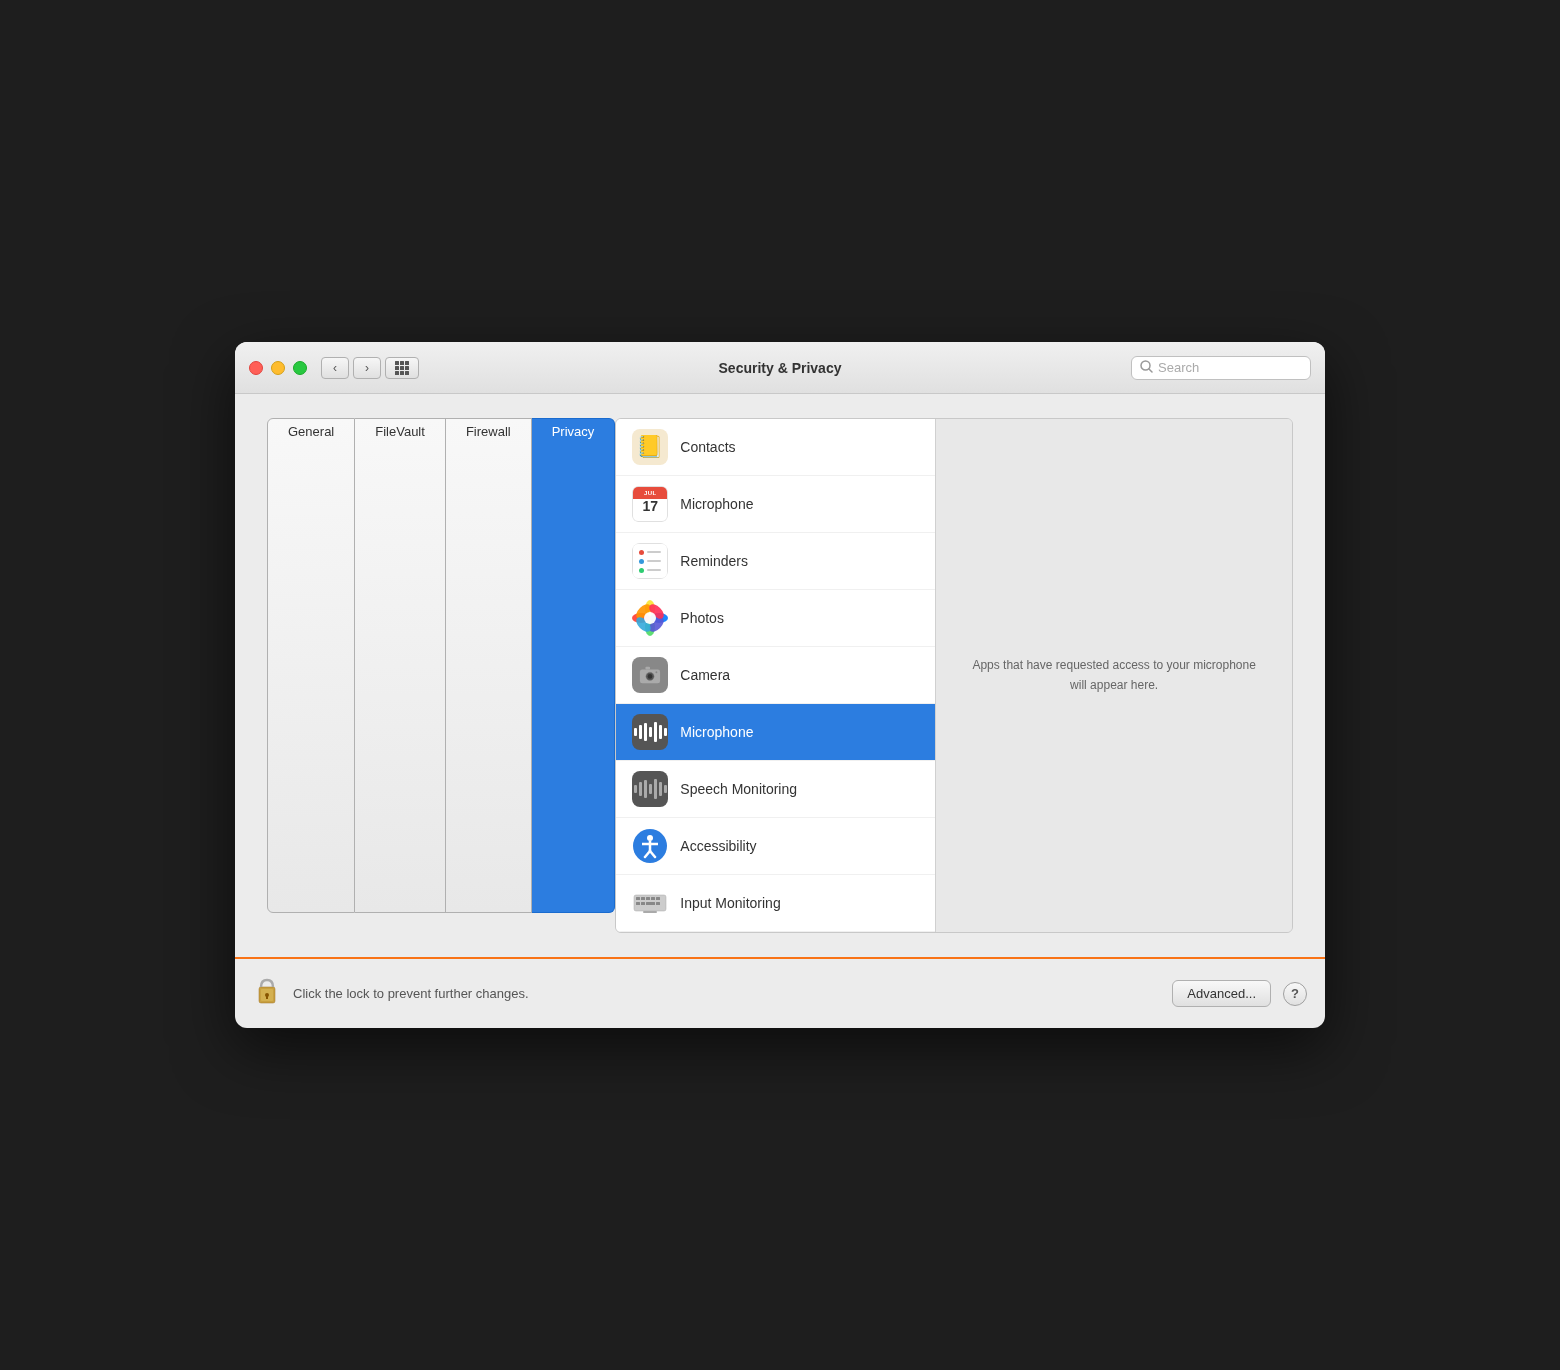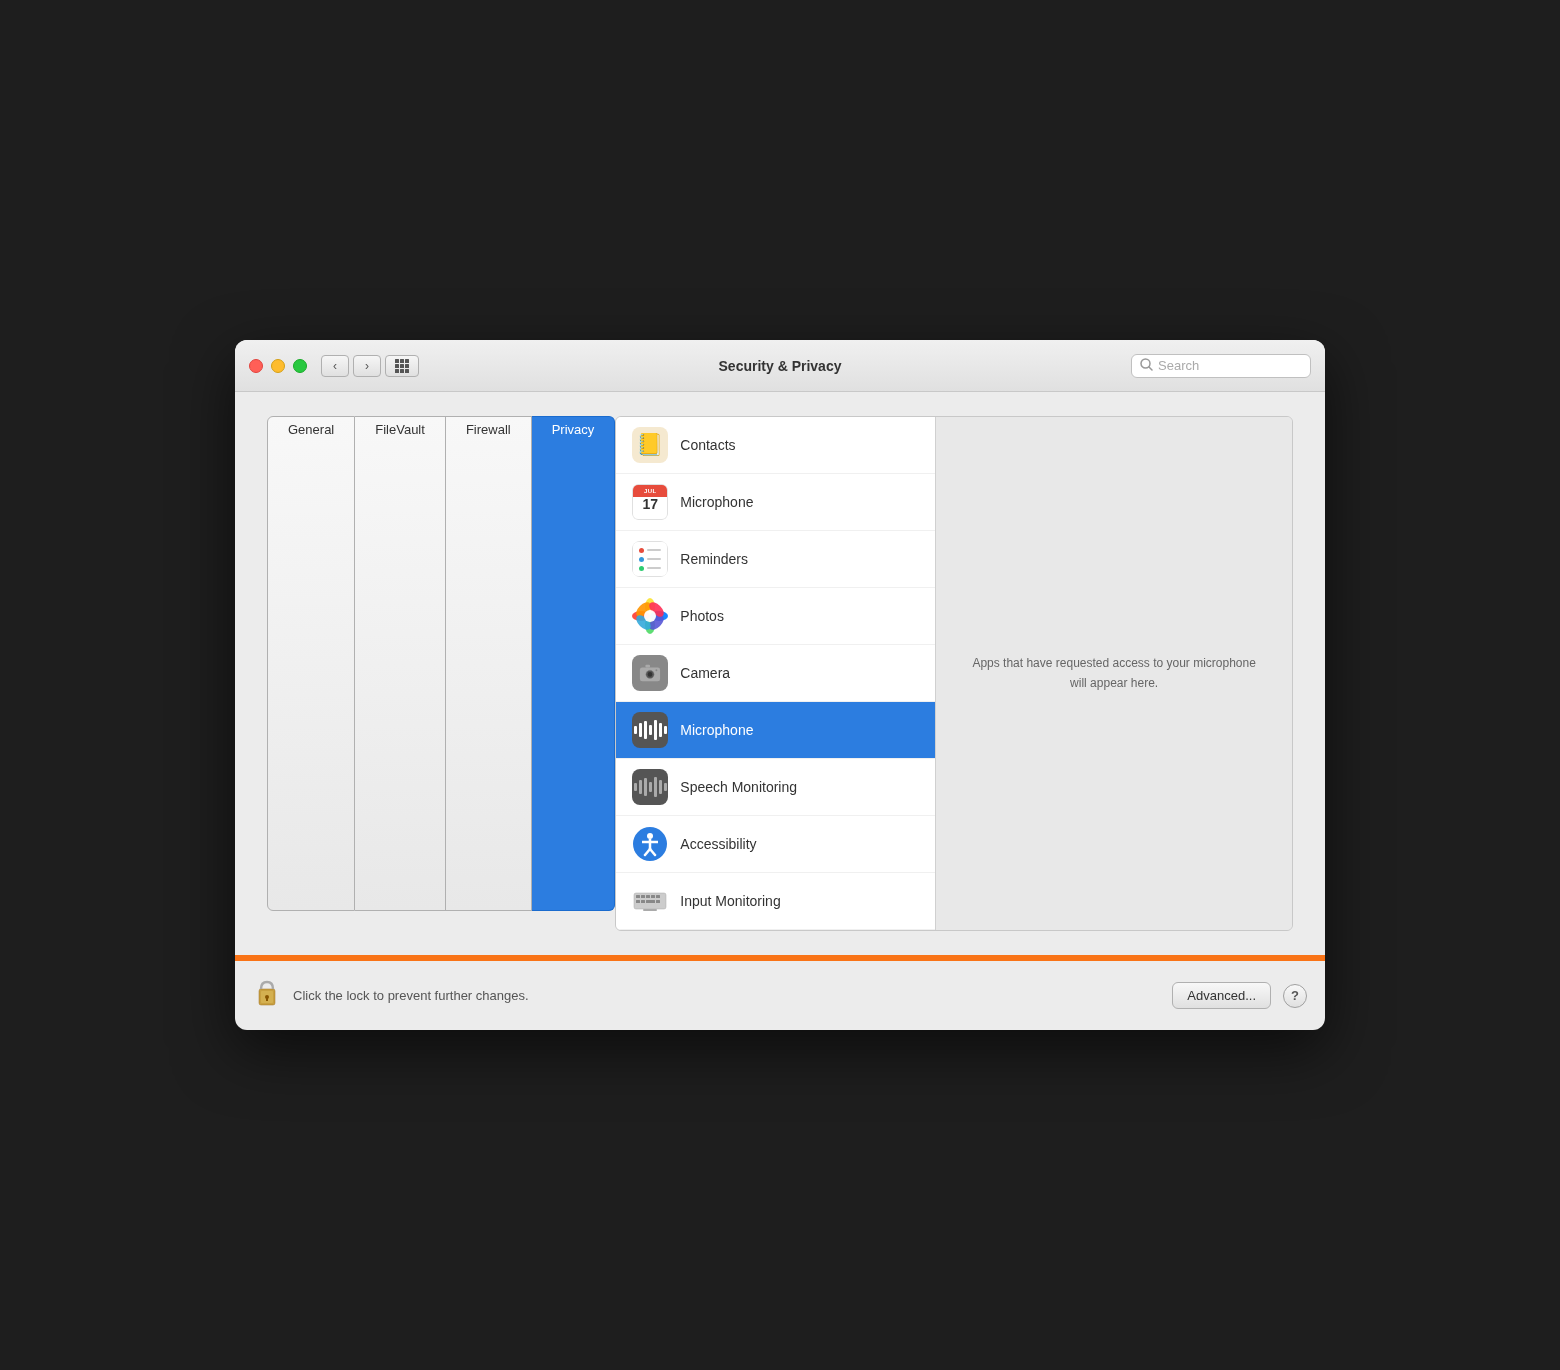--- a/index.html
+++ b/index.html
@@ -241,21 +241,21 @@
       line-height: 1.6;
       max-width: 300px;
     }
 
     
     .bottom-bar {
       display: flex;
       align-items: center;
       padding: 14px 18px;
       gap: 12px;
-      border-top: 6px solid #f97316;
+      border-top: 2px solid #f97316;
       flex-shrink: 0;
     }
 
     .lock-icon {
       font-size: 28px;
       cursor: pointer;
     }
 
     .lock-text {
       font-size: 13px;

